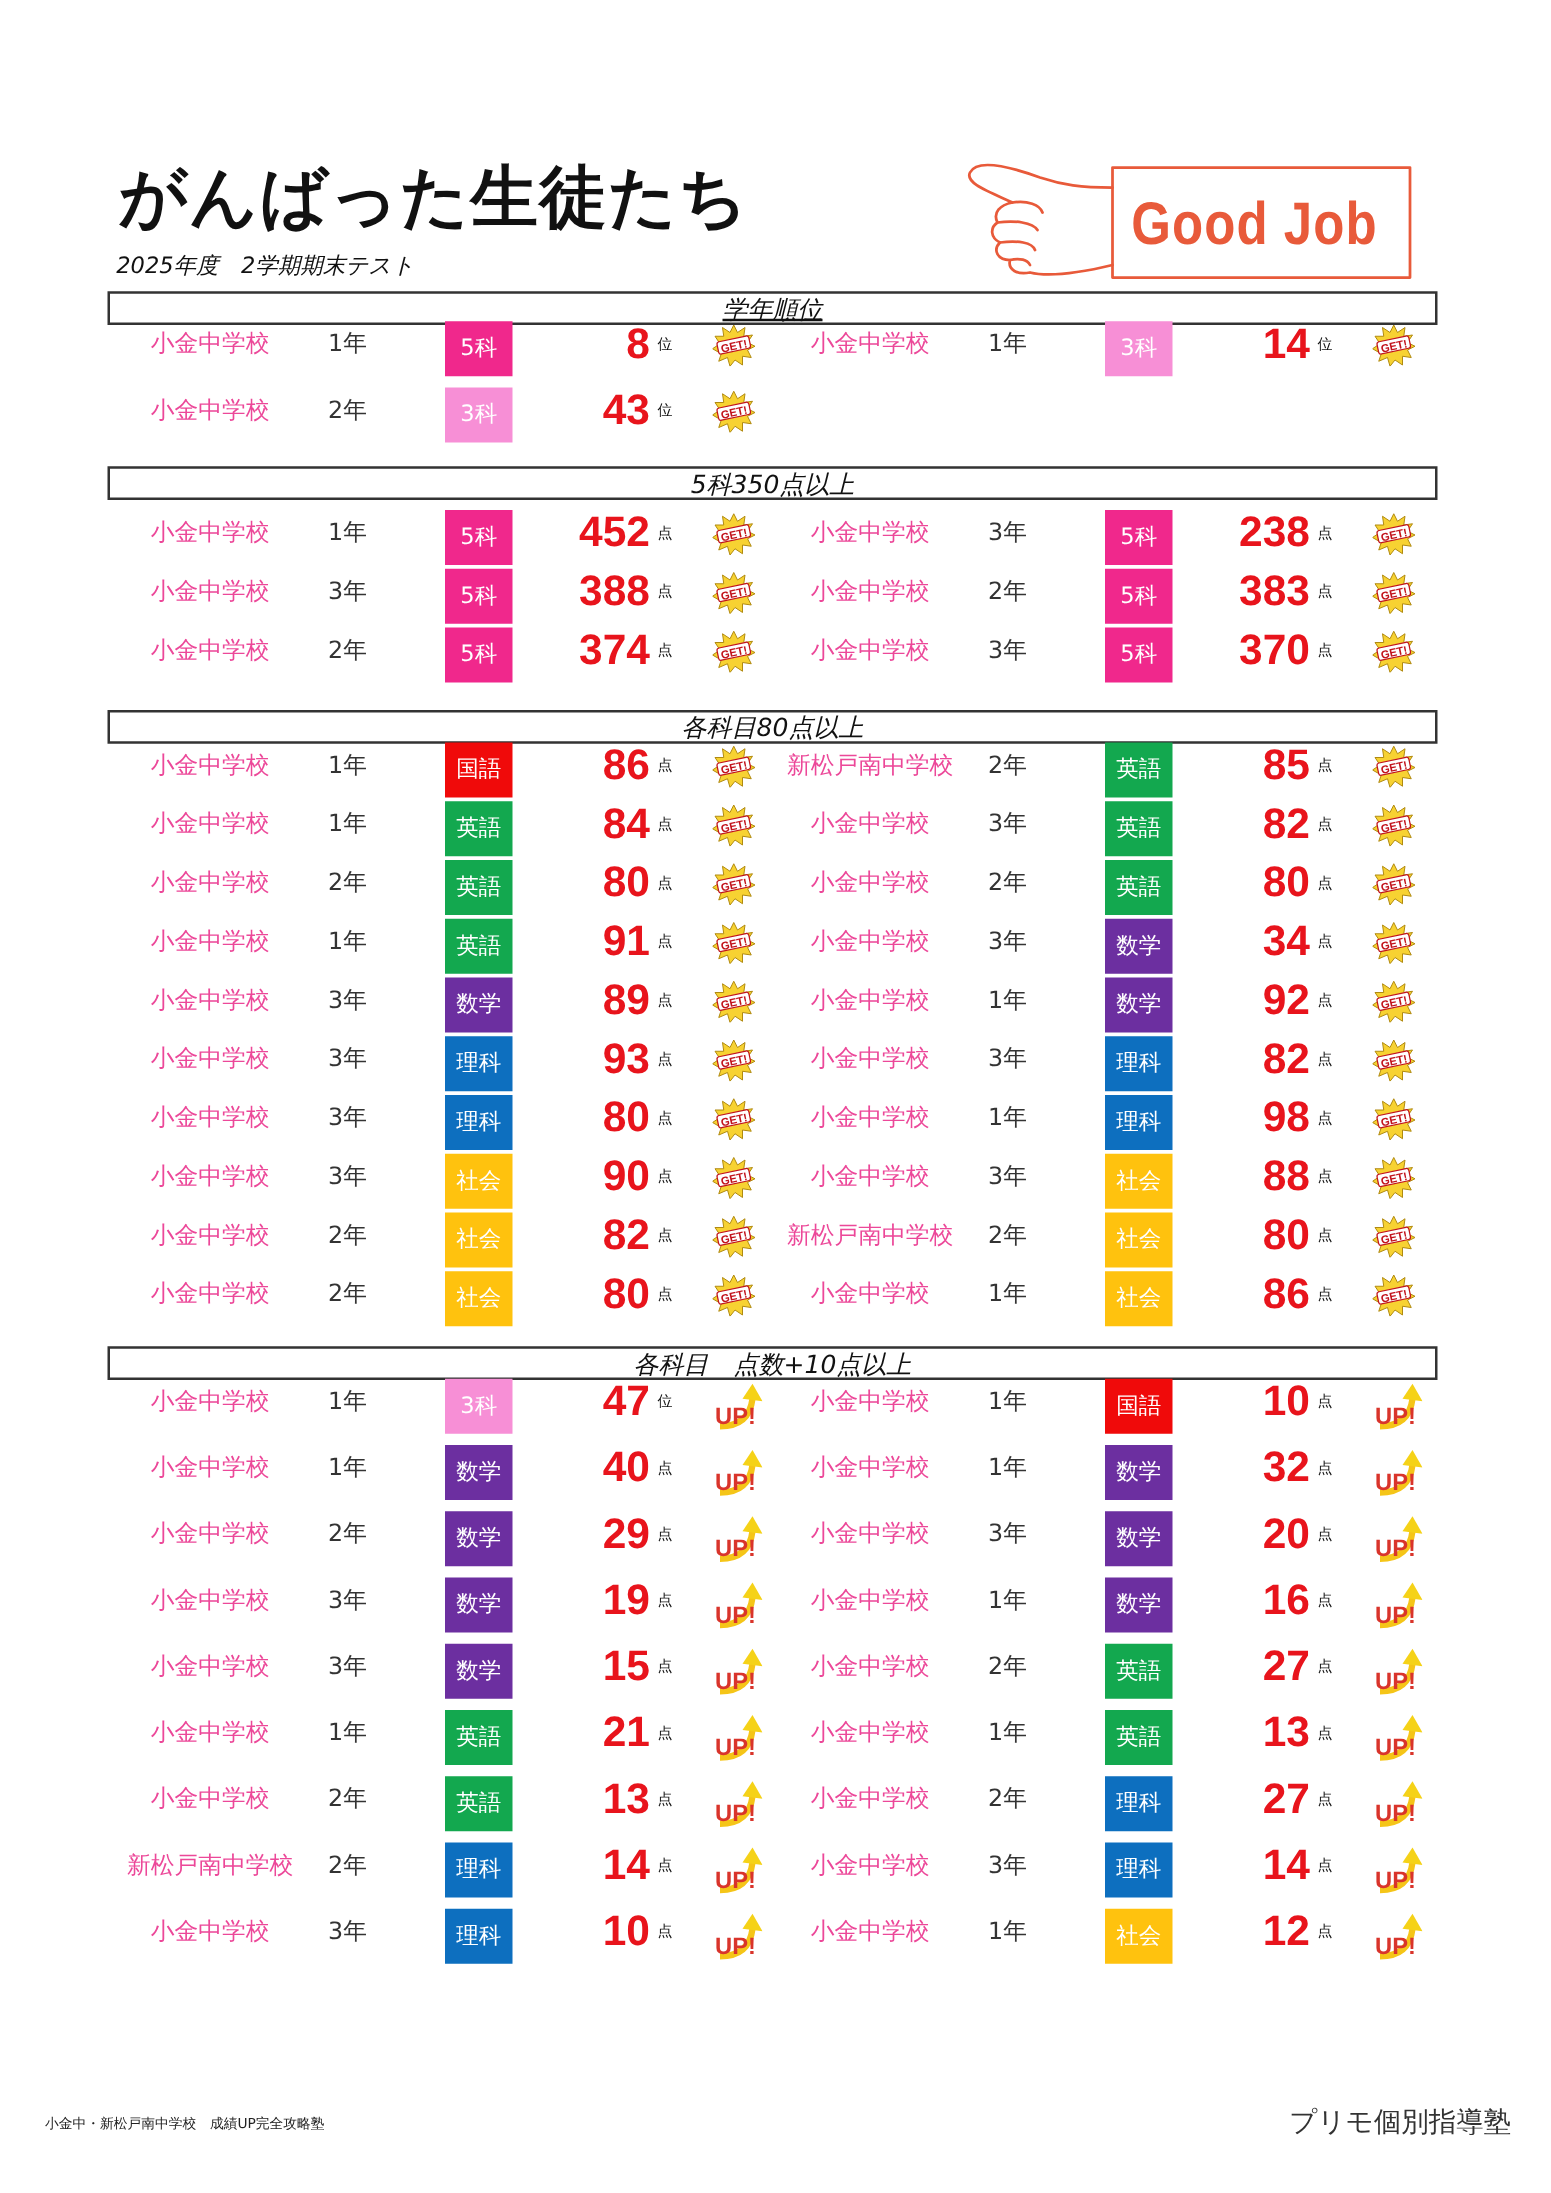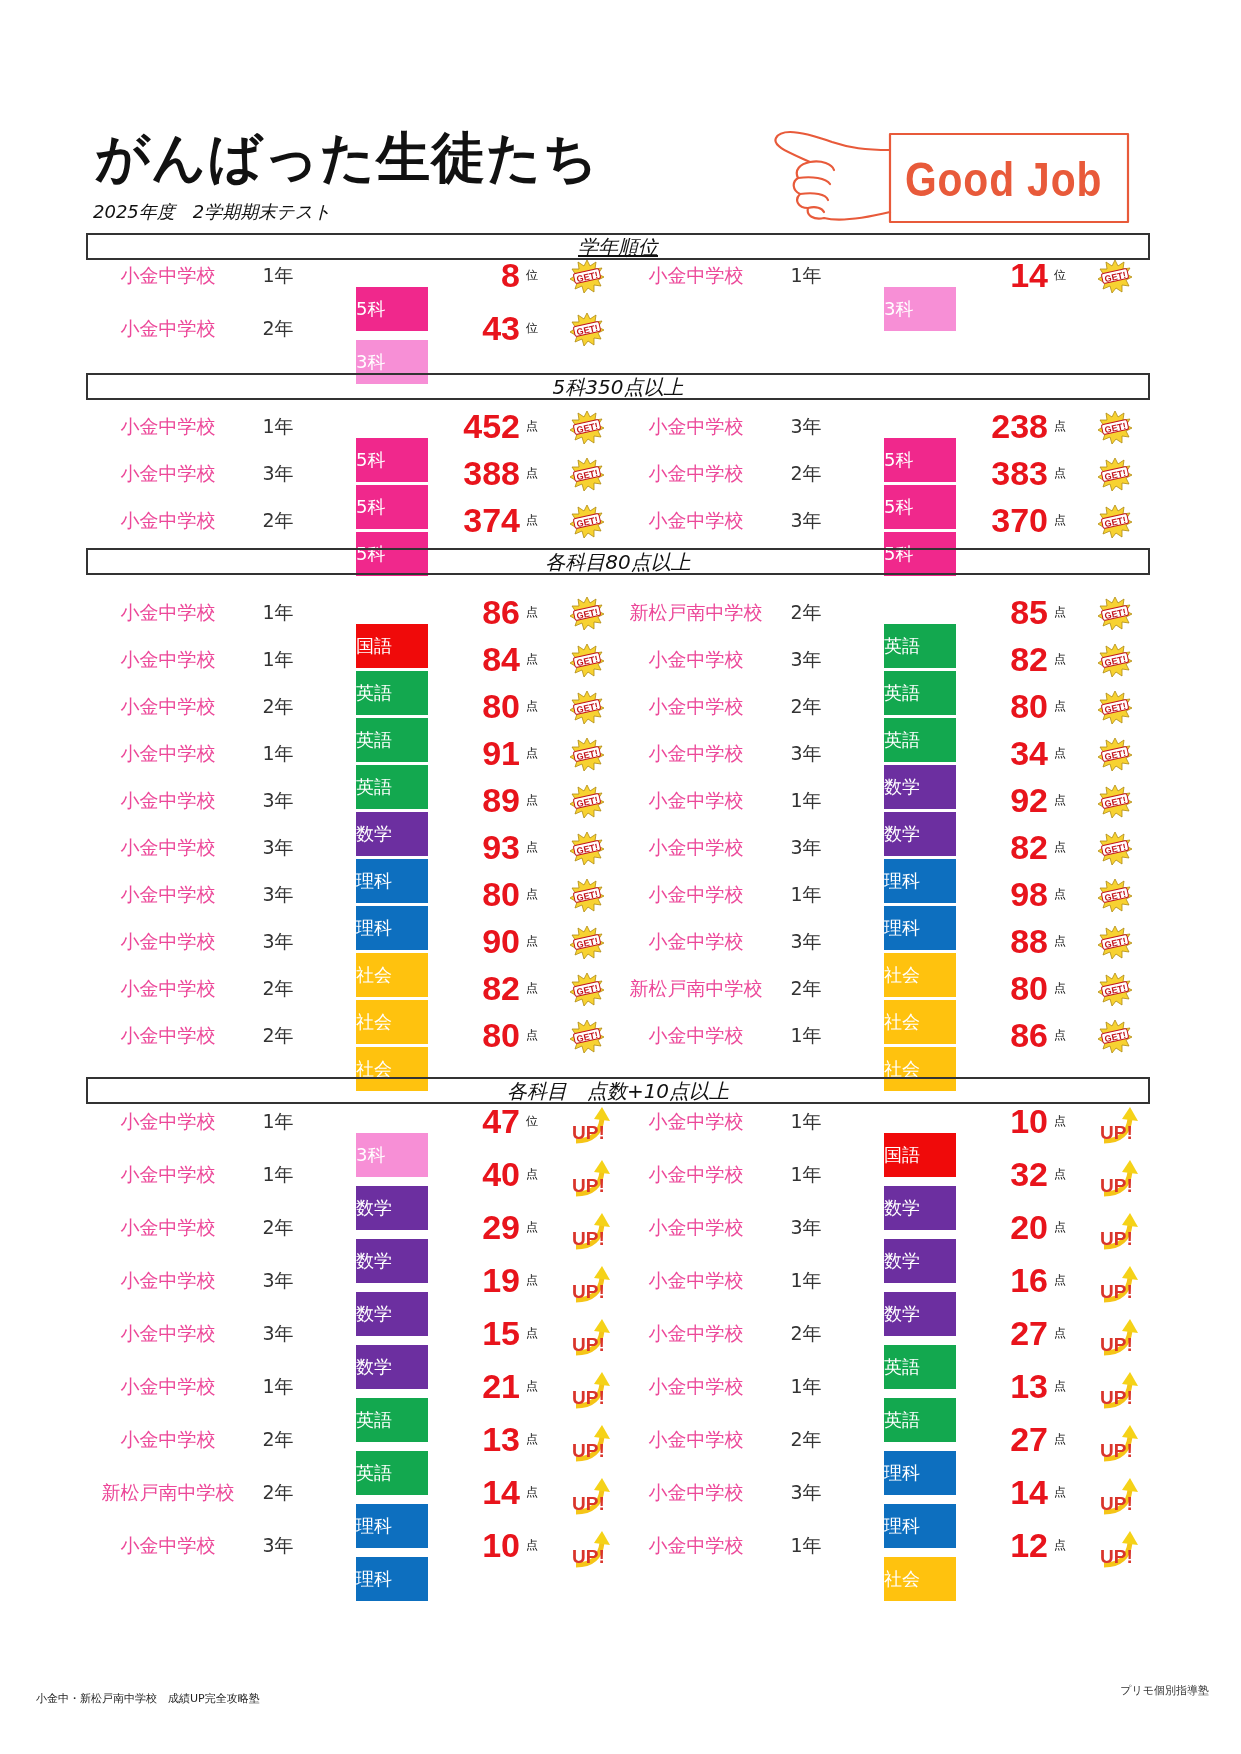--- a/index.html
+++ b/index.html
@@ -11,30 +11,30 @@
   .goodjob { position: absolute; left: 770px; top: 128px; width: 370px; height: 100px; }
   .goodjob-text { position: absolute; left: 905px; top: 152px; font-family: "Liberation Sans", sans-serif;
            font-weight: bold; font-size: 48px; color: #e85a3a; letter-spacing: 1px; transform: scaleX(0.85); transform-origin: left; }
   .section-head { position: absolute; left: 86px; width: 1064px; height: 27px;
            border: 2px solid #333; box-sizing: border-box; text-align: center;
            font-style: italic; font-size: 20px; line-height: 24px; color: #111; }
   .row { position: absolute; height: 44px; }
   .cell { position: absolute; top: 0; height: 44px; line-height: 44px; }
   .school { font-size: 19px; color: #ec4899; text-align: center; width: 160px; left: 0; }
   .grade { font-size: 19px; color: #333; width: 60px; left: 160px; text-align: center; }
-  .subj { left: 268px; top: 4px; height: 44px; width: 72px; line-height: 44px; text-align: left;
-          color: #fff; font-size: 18px; margin-top: 30px; }
+  .subj { left: 268px; top: 4px; height: 44px; width: 54px; line-height: 44px; text-align: center;
+          color: #fff; font-size: 18px; }
   .score { left: 340px; width: 92px; text-align: right; font-weight: bold; font-size: 34px;
            color: #e8141c; font-family: "Liberation Sans", sans-serif; }
   .unit { left: 438px; font-size: 12px; color: #111; }
   .badge { left: 482px; top: 6px; width: 34px; height: 34px; }
   .left { left: 88px; }
   .right { left: 616px; }
   .footer-left { position: absolute; left: 36px; top: 1691px; font-size: 11px; color: #222; }
-  .footer-right { position: absolute; right: 32px; top: 1683px; font-size: 11px; color: #333; text-align: right; }
+  .footer-right { position: absolute; right: 32px; top: 1683px; font-size: 22px; color: #333; text-align: right; }
 </style>
 </head>
 <body>
 
 <div class="title">がんばった生徒たち</div>
 <div class="subtitle">2025年度　2学期期末テスト</div>
 
 <div class="goodjob">
   <svg width="370" height="100" viewBox="0 0 370 100">
     <g fill="none" stroke="#e85a3a" stroke-width="2.2" stroke-linejoin="round" stroke-linecap="round">
@@ -153,21 +153,21 @@
       <div class="cell grade">3年</div>
       <div class="cell subj" style="background:#f0288c">5科</div>
       <div class="cell score">370</div>
       <div class="cell unit">点</div>
       <div class="cell badge"><svg width="34" height="34" viewBox="0 0 34 34">
           <polygon points="17,1 20,7 26,3 25,10 32,9 28,15 34,18 28,21 31,27 24,26 24,33 18,29 14,34 12,27 5,30 7,24 0,20 6,16 2,10 9,10 8,3 14,7" fill="#f7d232" stroke="#b08a10" stroke-width="0.8"></polygon>
           <rect x="4" y="12" width="26" height="10" rx="2" fill="#fff" stroke="#c2141c" stroke-width="1" transform="rotate(-12 17 17)"></rect>
           <text x="17" y="21" font-size="9" font-weight="bold" text-anchor="middle" fill="#c2141c" font-family="Liberation Sans, sans-serif" transform="rotate(-12 17 17)">GET!</text>
         </svg></div>
     </div>
-    <div class="section-head" style="top: 548px;">各科目80点以上</div>
+    <div class="section-head" style="top: 568px;">各科目80点以上</div>
     <div class="row left" style="top: 590px;">
       <div class="cell school">小金中学校</div>
       <div class="cell grade">1年</div>
       <div class="cell subj" style="background:#f00a0a">国語</div>
       <div class="cell score">86</div>
       <div class="cell unit">点</div>
       <div class="cell badge"><svg width="34" height="34" viewBox="0 0 34 34">
           <polygon points="17,1 20,7 26,3 25,10 32,9 28,15 34,18 28,21 31,27 24,26 24,33 18,29 14,34 12,27 5,30 7,24 0,20 6,16 2,10 9,10 8,3 14,7" fill="#f7d232" stroke="#b08a10" stroke-width="0.8"></polygon>
           <rect x="4" y="12" width="26" height="10" rx="2" fill="#fff" stroke="#c2141c" stroke-width="1" transform="rotate(-12 17 17)"></rect>
           <text x="17" y="21" font-size="9" font-weight="bold" text-anchor="middle" fill="#c2141c" font-family="Liberation Sans, sans-serif" transform="rotate(-12 17 17)">GET!</text>

